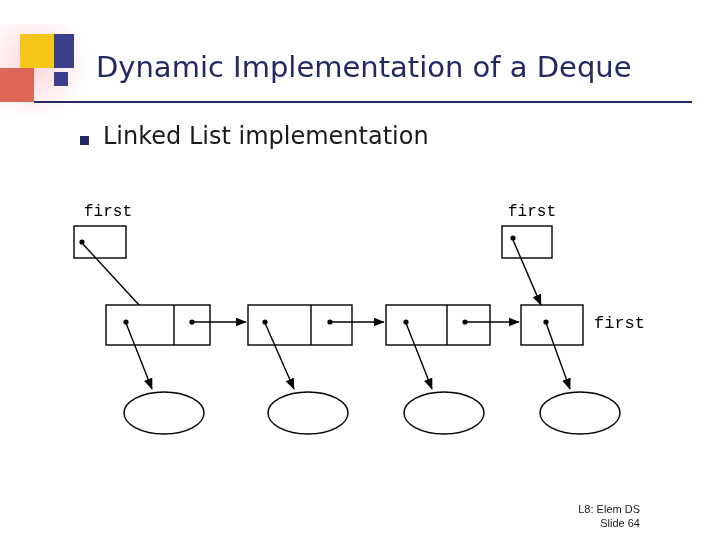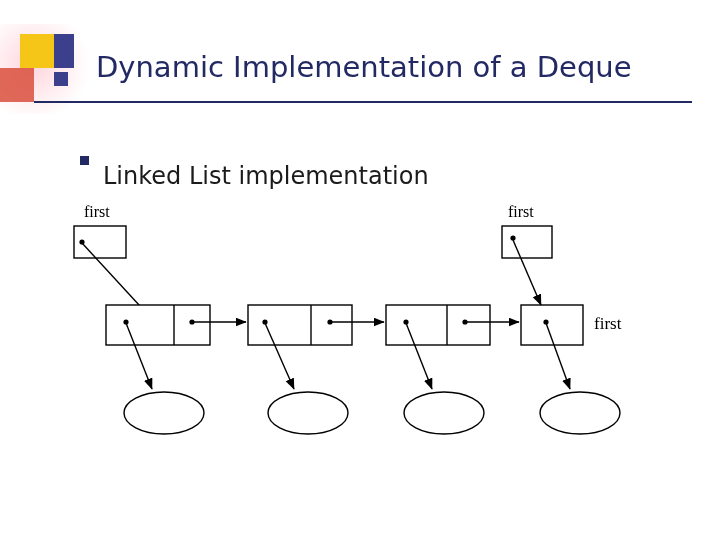--- a/index.html
+++ b/index.html
@@ -96,35 +96,34 @@
     height: 9px;
     background: #232a63;
     margin-right: 14px;
     margin-top: 8px;
     flex: 0 0 auto;
   }
   .bullet-text {
     font-size: 24px;
     color: #1b1b1b;
     font-family: "DejaVu Sans", sans-serif;
-    margin-top: 40px;
   }
 
   
   .diagram {
     position: absolute;
     left: 0;
     top: 0;
     width: 720px;
     height: 540px;
     pointer-events: none;
   }
   .lbl {
     position: absolute;
-    font-family: Liberation Serif, serif;
+    font-family: Liberation Mono, monospace;
     font-size: 16px;
     color: #000000;
   }
   .lbl-first { left: 84px; top: 203px; }
   .lbl-last  { left: 508px; top: 203px; }
   .lbl-null  { left: 594px; top: 314px; font-size: 17px; }
 
   
   .footer {
     position: absolute;
@@ -201,14 +200,18 @@
     <ellipse cx="164" cy="413" rx="40" ry="21" fill="#ffffff" stroke="#000000" stroke-width="1.4"></ellipse>
     <ellipse cx="308" cy="413" rx="40" ry="21" fill="#ffffff" stroke="#000000" stroke-width="1.4"></ellipse>
     <ellipse cx="444" cy="413" rx="40" ry="21" fill="#ffffff" stroke="#000000" stroke-width="1.4"></ellipse>
     <ellipse cx="580" cy="413" rx="40" ry="21" fill="#ffffff" stroke="#000000" stroke-width="1.4"></ellipse>
   </svg>
 
   <div class="lbl lbl-first">first</div>
   <div class="lbl lbl-last">first</div>
   <div class="lbl lbl-null">first</div>
 
+  <div class="footer">
+    <div>L8: Elem DS</div>
+    <div>Slide 64</div>
+  </div>
 
 </div>
 
 </body></html>

